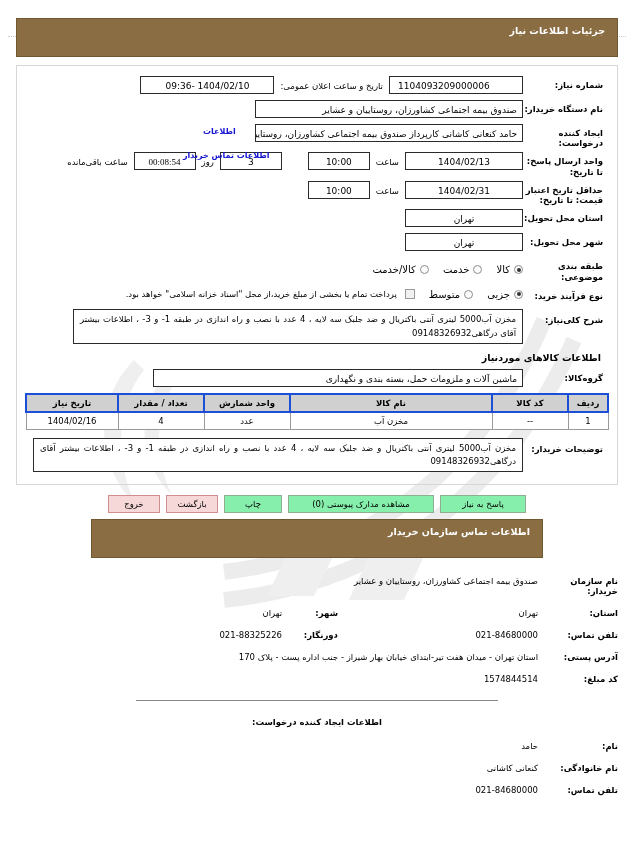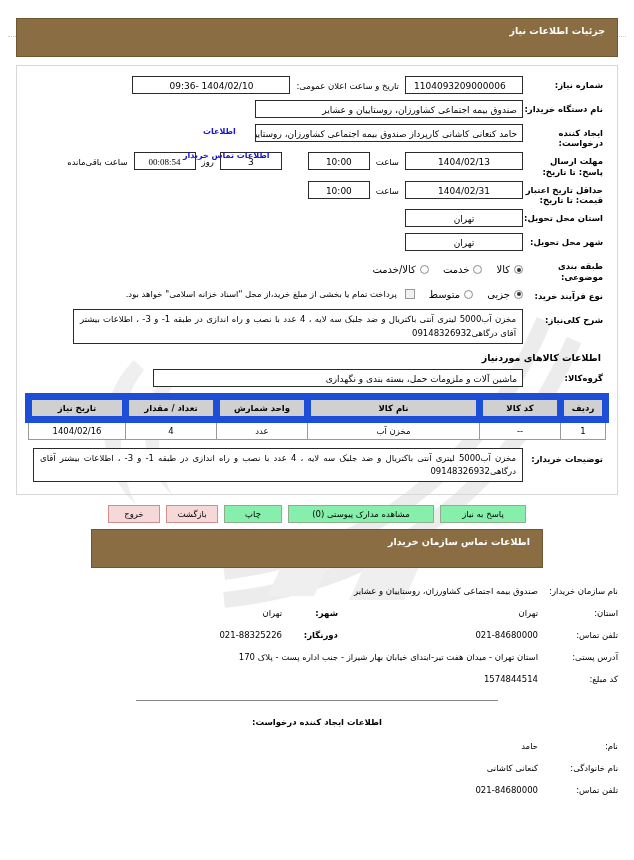--- a/index.html
+++ b/index.html
@@ -118,22 +118,22 @@
   .box.num { text-align: left; direction: ltr; padding-left: 8px;}
   .box.ctr { text-align: center; }
 
   .inline-lbl {
     font-size: 8.5px;
     padding: 0 6px;
     line-height: 20px;
     white-space: nowrap;
   }
 
-  .w-req   { width: 118px; }
-  .w-date  { width: 158px; }
+  .w-req   { width: 134px; }
+  .w-date  { width: 134px; }
   .w-org   { width: 228px; }
   .w-time  { width: 62px; }
   .w-days  { width: 62px; }
   .w-remain{ width: 62px; font-family: Liberation Serif, serif; }
 
   .creator-wrap {
     position: relative;
     display: flex;
     align-items: flex-start;
   }
@@ -221,21 +221,21 @@
 
   
   table.items {
     width: 100%;
     border-collapse: collapse;
     font-size: 8.5px;
     background: #ffffff;
   }
   table.items th {
     background: #d0d0d0;
-    border: 7px solid #1d4ed8;
+    border: 2px solid #1d4ed8;
     font-weight: bold;
     padding: 3px 2px;
     text-align: center;
     font-size: 8.5px;
   }
   table.items td {
     border: 1px solid #9a9a9a;
     padding: 3px 2px;
     text-align: center;
     background: #ffffff;
@@ -274,21 +274,21 @@
   .contact {
     margin: 18px 16px 0 16px;
     font-size: 8.5px;
   }
   .c-row {
     display: flex;
     align-items: baseline;
     margin-bottom: 12px;
   }
   .c-lbl {
-    font-weight: normal;
+    font-weight: bold;
     width: 80px;
     text-align: right;
     flex: 0 0 80px;
     font-size: 8.5px;
   }
   .c-val {
     flex: 0 0 auto;
     width: 200px;
     text-align: right;
     font-size: 8.5px;
@@ -361,21 +361,21 @@
       <div class="row">
         <div class="lbl lbl-w" style="line-height:1.2">ایجاد کننده درخواست:</div>
         <div class="creator-wrap">
           <div class="box" style="width:268px">حامد کنعانی کاشانی کارپرداز صندوق بیمه اجتماعی کشاورزان، روستاییان و عشایر</div>
           <span class="link2">اطلاعات</span>
           <a class="link" href="#">اطلاعات تماس خریدار</a>
         </div>
       </div>
 
       <div class="row">
-        <div class="lbl lbl-w" style="line-height:1.2">مهلت ارسال پاسخ: تا تاریخ:</div>
+        <div class="lbl lbl-w" style="line-height:1.2">واحد ارسال پاسخ: تا تاریخ:</div>
         <div class="box ctr" style="width:118px">1404/02/13</div>
         <div class="inline-lbl">ساعت</div>
         <div class="box ctr w-time">10:00</div>
         <div style="width:26px"></div>
         <div class="box ctr w-days">3</div>
         <div class="inline-lbl">روز</div>
         <div class="box ctr w-remain">00:08:54</div>
         <div class="inline-lbl">ساعت باقی‌مانده</div>
       </div>
 

